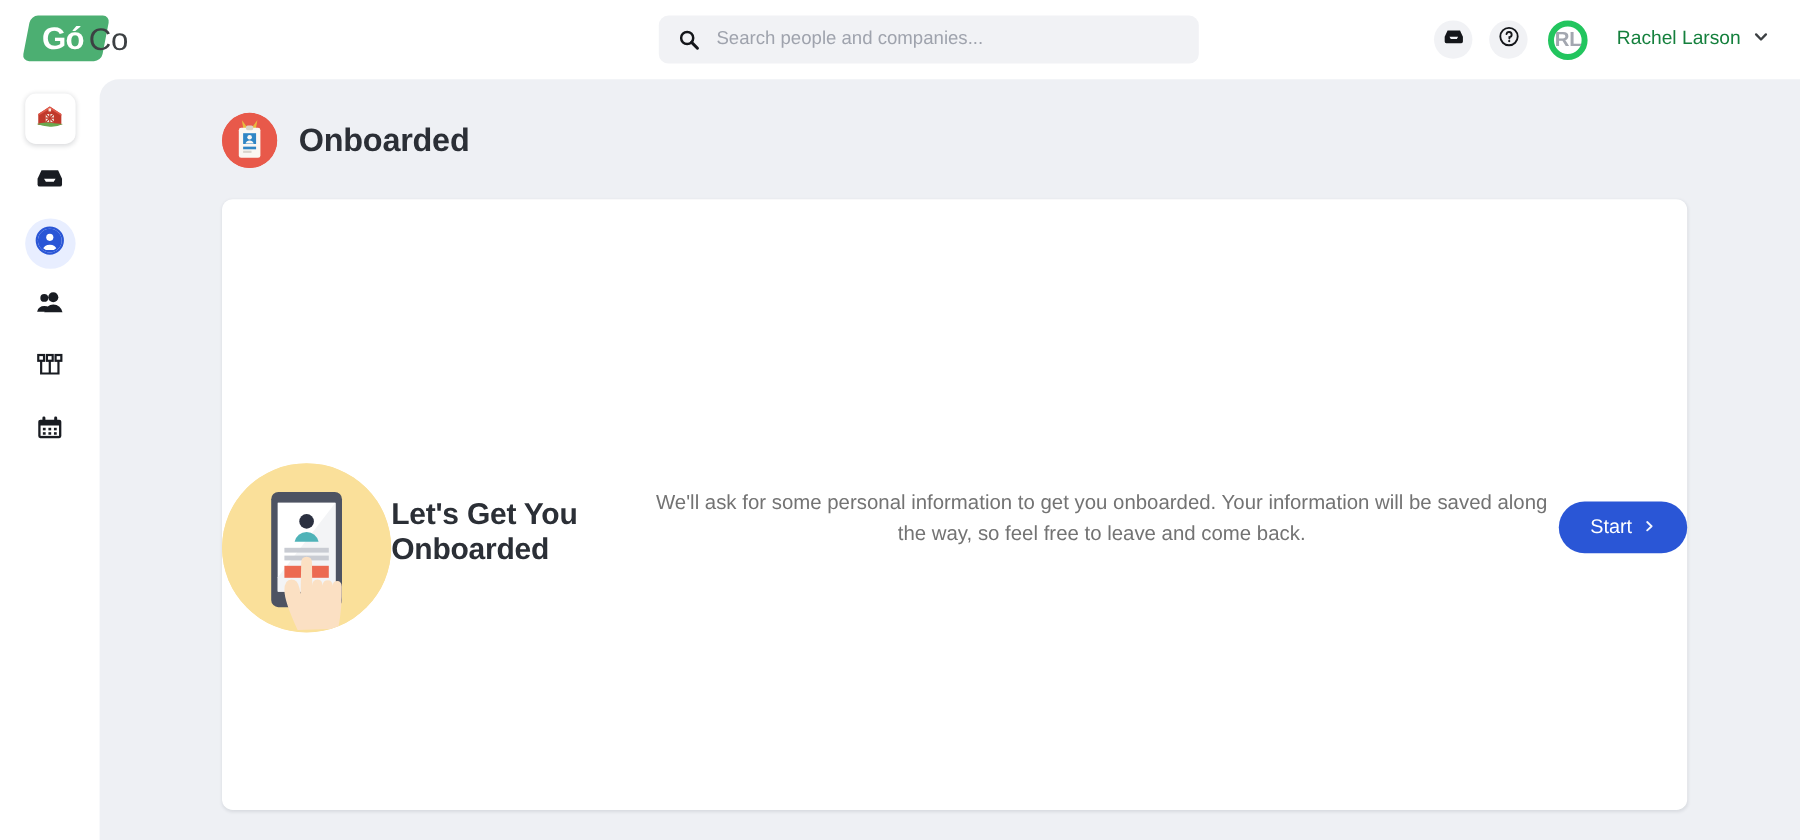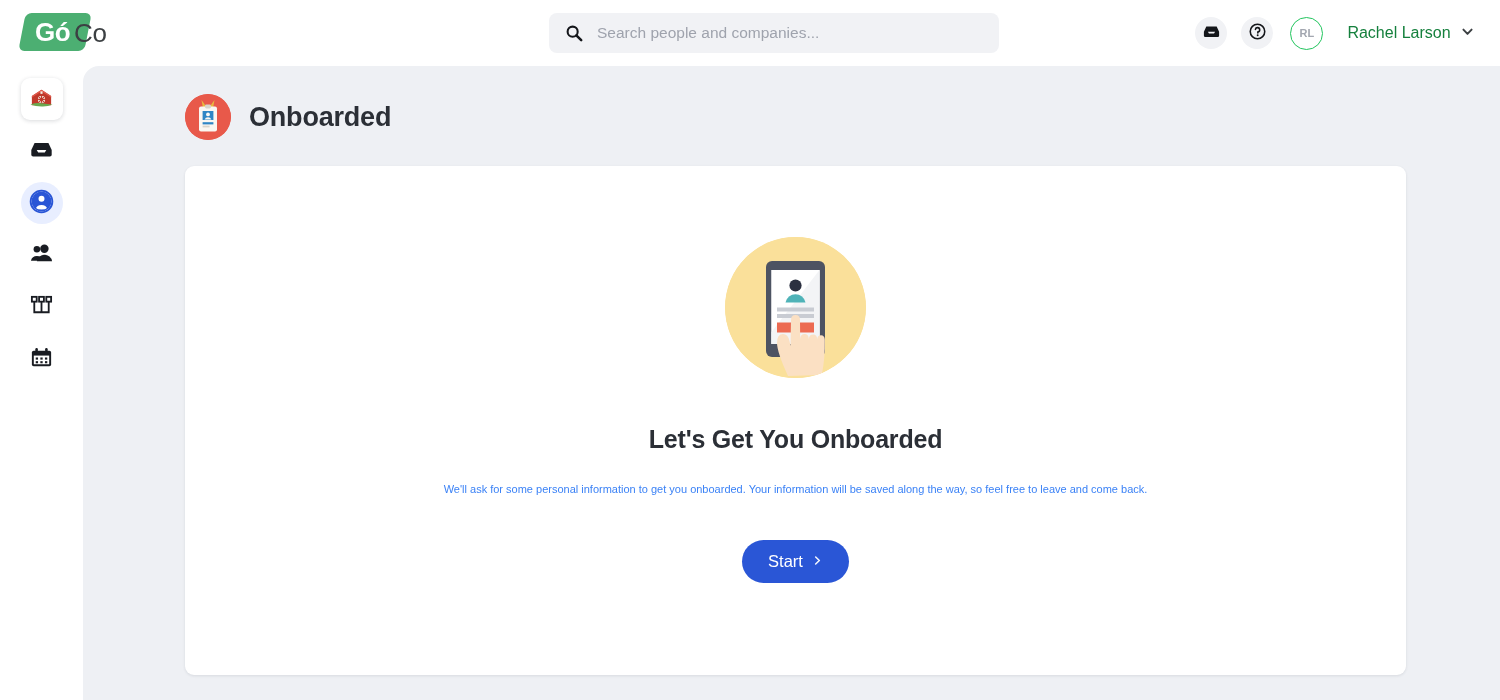--- a/index.html
+++ b/index.html
@@ -78,24 +78,24 @@
     width: 32px; height: 32px;
     border-radius: 50%;
     background: #f1f2f5;
     display: flex; align-items: center; justify-content: center;
     cursor: pointer;
   }
   .avatar {
     width: 33px; height: 33px;
     border-radius: 50%;
     background: #ffffff;
-    border: 1px solid #22c55e;
+    border: 5px solid #22c55e;
     display: flex; align-items: center; justify-content: center;
     color: #a3a7b0;
-    font-size: 11px;
+    font-size: 17px;
     font-weight: bold;
     margin-left: 3px;
   }
   .user-name {
     font-size: 16px;
     color: #15803d;
     margin-left: 10px;
     cursor: pointer;
   }
   .chev { margin-left: 6px; display: inline-block; }
@@ -155,21 +155,21 @@
     letter-spacing: -0.2px;
   }
 
   .card {
     position: absolute;
     left: 102px; top: 100px;
     width: 1221px; height: 509px;
     background: #ffffff;
     border-radius: 9px;
     box-shadow: 0 1px 3px rgba(22,28,45,0.10);
-    display: flex; flex-direction: column;
+    display: flex; flex-direction: row;
     align-items: center;
   }
 
   .hero-circle {
     margin-top: 71px;
     width: 141px; height: 141px;
     border-radius: 50%;
     background: #fae09a;
     position: relative;
     overflow: hidden;
@@ -180,23 +180,23 @@
     margin-top: 47px;
     font-size: 25px;
     font-weight: bold;
     color: #2b2f36;
     letter-spacing: -0.2px;
   }
   .card-text {
     margin-top: 22px;
     width: 1060px;
     text-align: center;
-    font-size: 11px;
+    font-size: 17px;
     line-height: 26px;
-    color: #3b82f6;
+    color: #737373;
   }
   .start-btn {
     margin-top: 38px;
     background: #2a56d6;
     color: #ffffff;
     border: none;
     border-radius: 22px;
     height: 43px;
     padding: 0 26px;
     font-family: "Liberation Sans", sans-serif;

